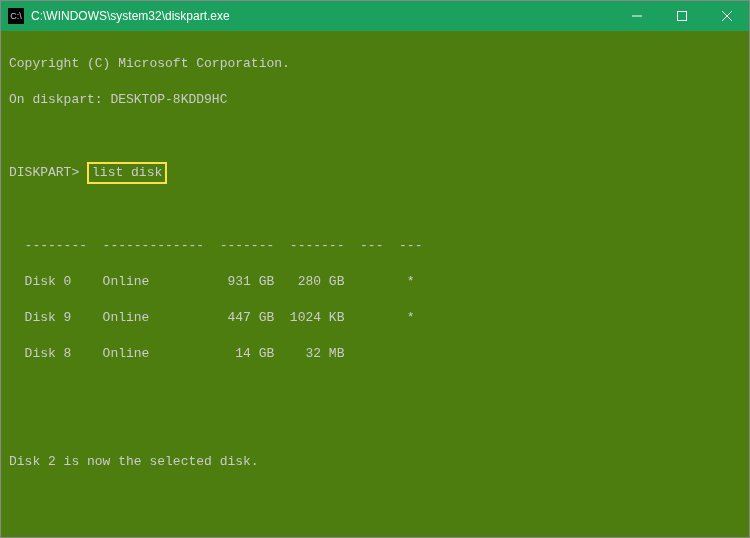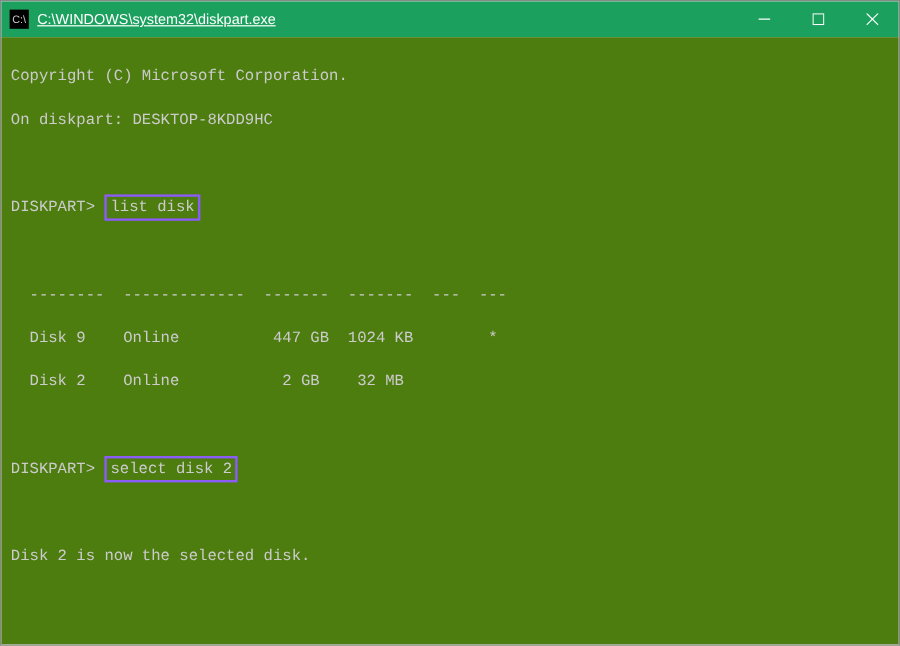--- a/index.html
+++ b/index.html
@@ -30,21 +30,20 @@
       background: #000;
       position: relative;
       display: flex;
       align-items: center;
       justify-content: center;
       font-size: 9px;
       color: #ccc;
     }
     .title-text {
       flex: 1;
-      text-decoration: underline;
     }
     .window-controls {
       display: flex;
       height: 100%;
     }
     .win-btn {
       width: 45px;
       display: flex;
       align-items: center;
       justify-content: center;
@@ -62,21 +61,21 @@
       padding: 6px 8px;
       height: calc(100% - 30px);
       overflow: hidden;
       white-space: pre;
     }
     .prompt {
       display: inline;
     }
     .cmd-highlight {
       display: inline-block;
-      border: 2px solid #8b5cf6;
+      border: 2px solid #fde047;
       padding: 0 3px;
       margin: -1px 0;
     }
     .row {
       display: block;
     }
     .blank {
       height: 18px;
     }
   </style>
@@ -106,24 +105,24 @@
   </div>
 </div>
 
 <div class="terminal">
 <span class="row">Copyright (C) Microsoft Corporation.</span>
 <span class="row">On diskpart: DESKTOP-8KDD9HC</span>
 <div class="blank"></div>
 <span class="row"><span class="prompt">DISKPART&gt;</span> <span class="cmd-highlight">list disk</span></span>
 <div class="blank"></div>
 <span class="row">  --------  -------------  -------  -------  ---  ---</span>
+<span class="row">  Disk 0    Online          931 GB   280 GB        *</span>
 <span class="row">  Disk 9    Online          447 GB  1024 KB        *</span>
-<span class="row">  Disk 2    Online           2 GB    32 MB</span>
+<span class="row">  Disk 8    Online           14 GB    32 MB</span>
 <div class="blank"></div>
-<span class="row"><span class="prompt">DISKPART&gt;</span> <span class="cmd-highlight">select disk 2</span></span>
 <div class="blank"></div>
 <span class="row">Disk 2 is now the selected disk.</span>
 
 
 
 
 
 
 
 

